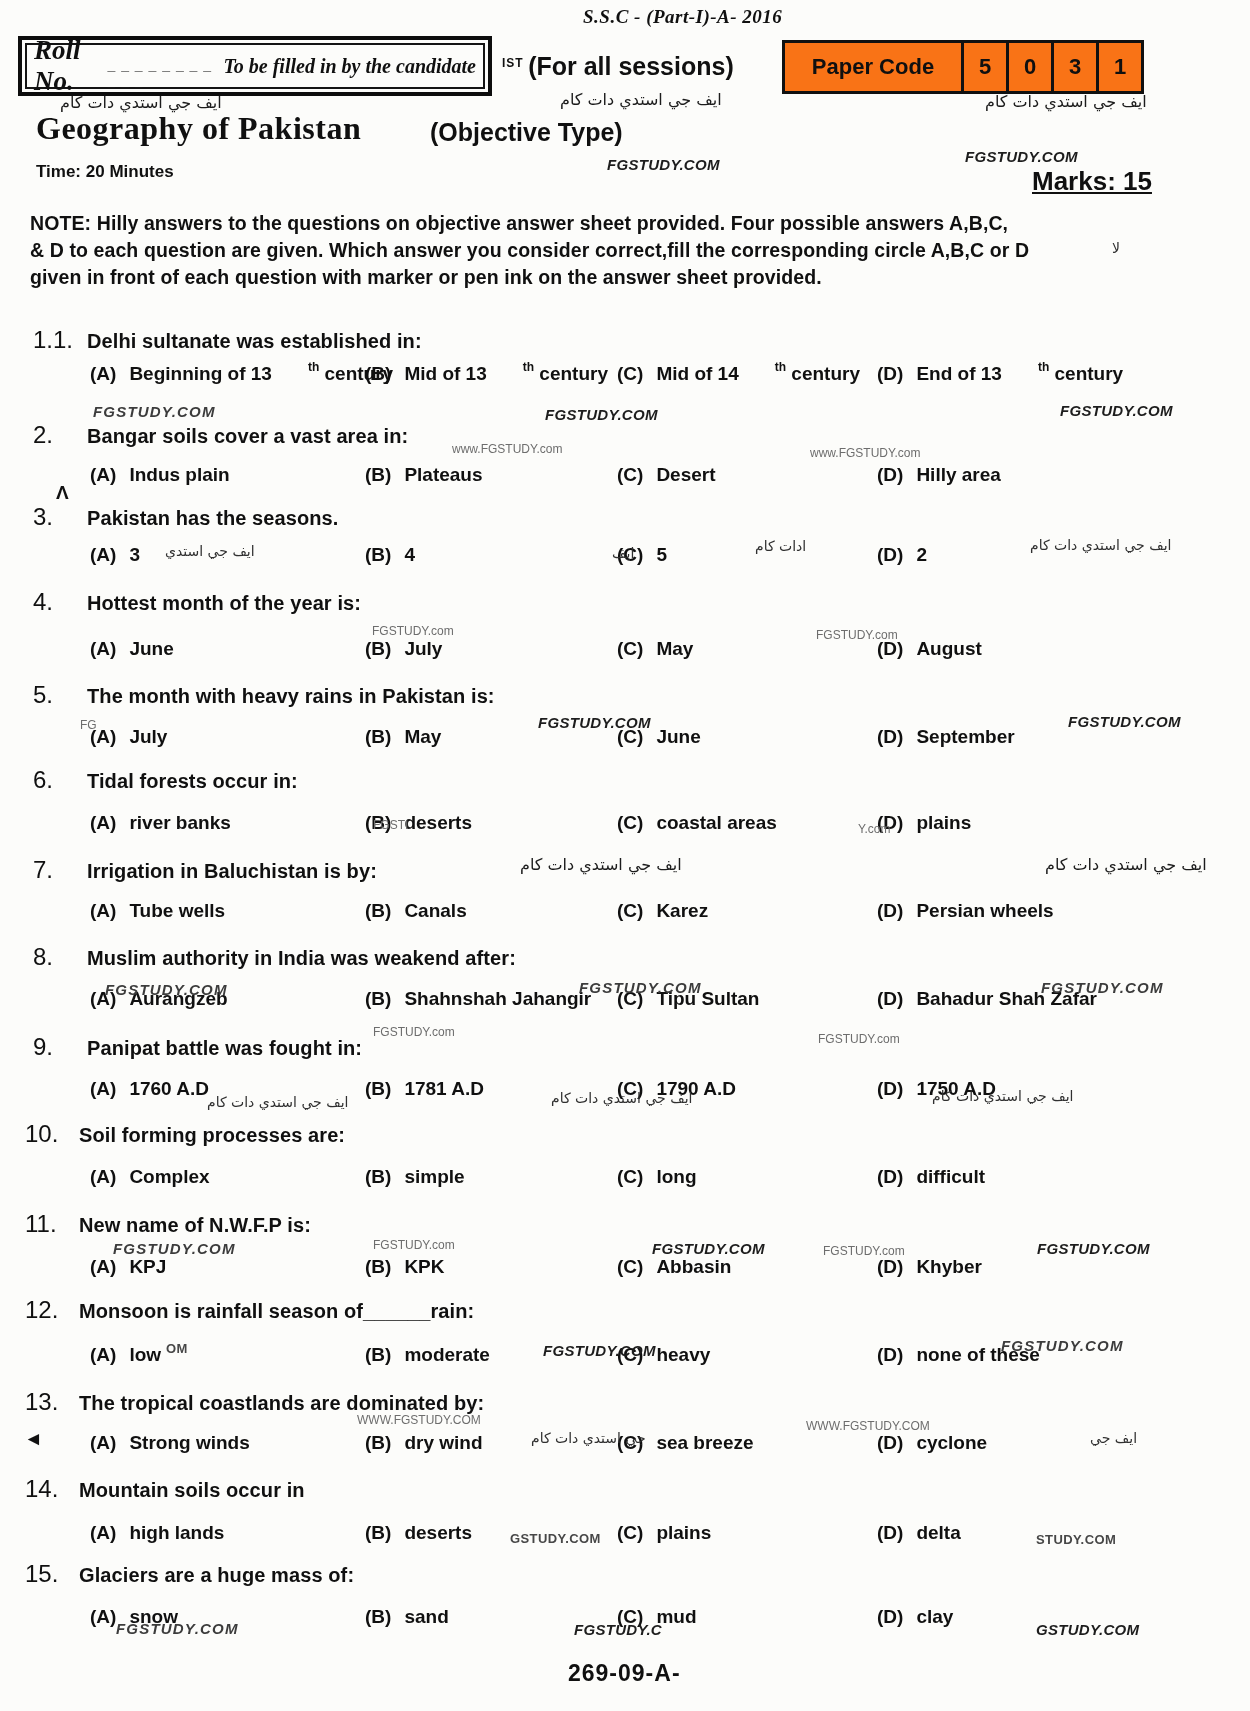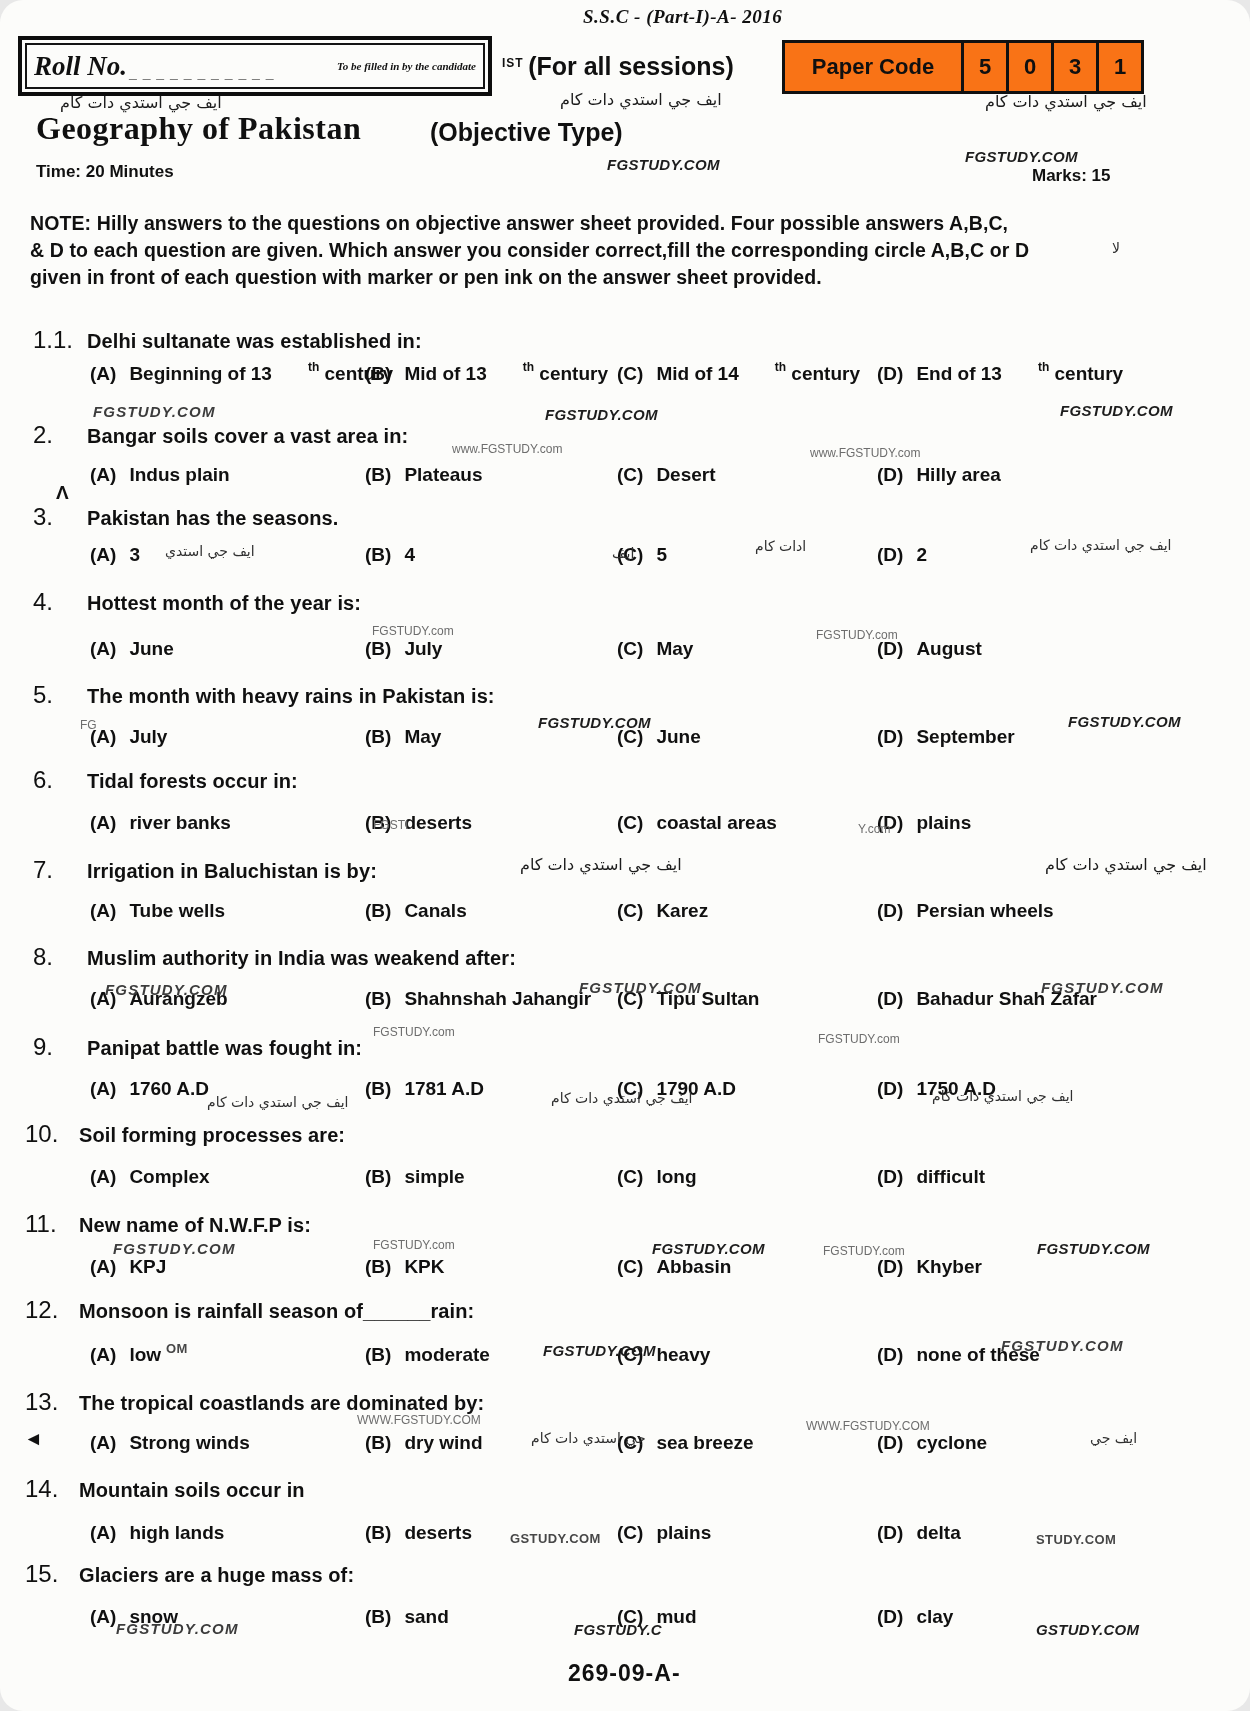--- a/index.html
+++ b/index.html
@@ -1,56 +1,55 @@
 <!DOCTYPE html>
 <html><head>
 <meta charset="utf-8">
 <style>
   html,body{margin:0;padding:0;background:#e8e8e8;}
   .page{
     position:relative;width:1250px;height:1711px;margin:0 auto;
     background:#fcfcfa;color:#101010;overflow:hidden;
     font-family:"Liberation Sans",sans-serif;
-    border-radius:23px;
   }
   
   .exam-line{
     position:absolute;left:583px;top:6px;
     font-family:"Liberation Serif",serif;font-style:italic;font-weight:700;
     font-size:19px;letter-spacing:.5px;
   }
   .roll-box{
     position:absolute;left:18px;top:36px;width:474px;height:60px;
     border:4px solid #0d0d0d;
     box-shadow:inset 0 0 0 3px #fcfcfa, inset 0 0 0 5px #141414;
     display:flex;align-items:center;padding:0 12px;box-sizing:border-box;
   }
   .roll-label{font-family:"Liberation Serif",serif;font-style:italic;font-weight:700;font-size:27px;}
   .roll-fill{font-weight:700;font-size:14px;letter-spacing:1px;margin:14px 4px 0 2px;color:#1a1a1a;}
-  .roll-note{font-family:"Liberation Serif",serif;font-style:italic;font-weight:700;font-size:11px;margin-left:auto;white-space:nowrap;}
+  .roll-note{font-family:"Liberation Serif",serif;font-style:italic;font-weight:700;font-size:20px;margin-left:auto;white-space:nowrap;}
   .session{position:absolute;left:502px;top:52px;white-space:nowrap;}
   .session .ist{font-size:12px;font-weight:700;vertical-align:8px;letter-spacing:1px;}
   .session .sess{font-weight:700;font-size:25px;}
   .paper-box{
     position:absolute;left:782px;top:40px;height:48px;display:flex;
     border:3px solid #111;background:#f97316;
   }
   .paper-box .cell{
     display:flex;align-items:center;justify-content:center;
     font-weight:700;font-size:22px;box-sizing:border-box;
   }
   .paper-box .label{width:176px;}
   .paper-box .digit{width:45px;border-left:3px solid #111;}
   .title{
     position:absolute;left:36px;top:110px;
     font-family:"Liberation Serif",serif;font-weight:700;font-size:32px;letter-spacing:.5px;
   }
   .subtitle{position:absolute;left:430px;top:118px;font-weight:700;font-size:25px;}
   .time{position:absolute;left:36px;top:162px;font-weight:700;font-size:17px;}
-  .marks{position:absolute;left:1032px;top:166px;font-weight:700;font-size:17px;}
+  .marks{position:absolute;left:1032px;top:166px;font-weight:700;font-size:26px;text-decoration:underline;}
   
   .note{
     position:absolute;left:30px;top:210px;width:1135px;
     font-size:19.5px;line-height:27px;font-weight:600;letter-spacing:.1px;
   }
   .note b{font-weight:700;}
   
   .qline{position:absolute;white-space:nowrap;}
   .qnum{display:inline-block;min-width:54px;font-weight:400;font-size:24px;}
   .qtext{font-weight:700;font-size:20px;letter-spacing:.1px;}

